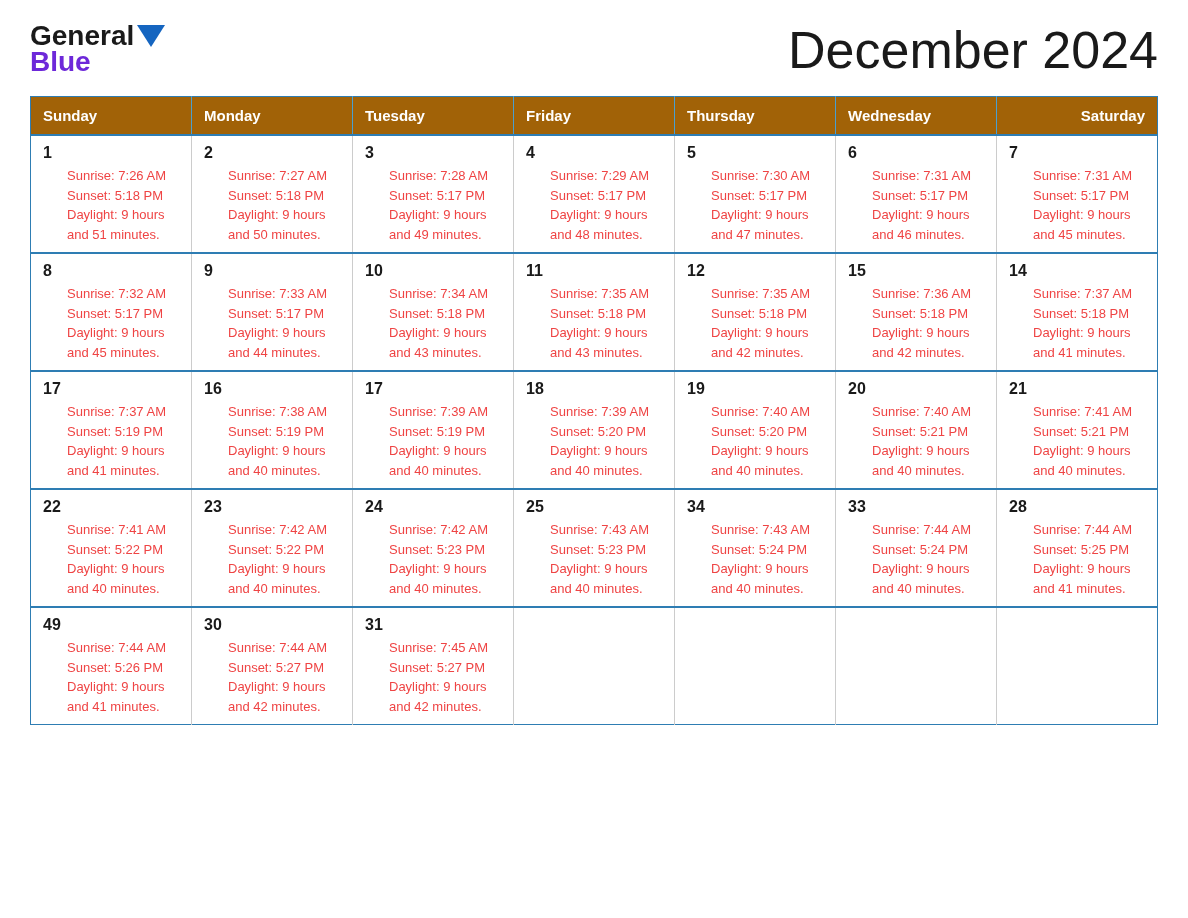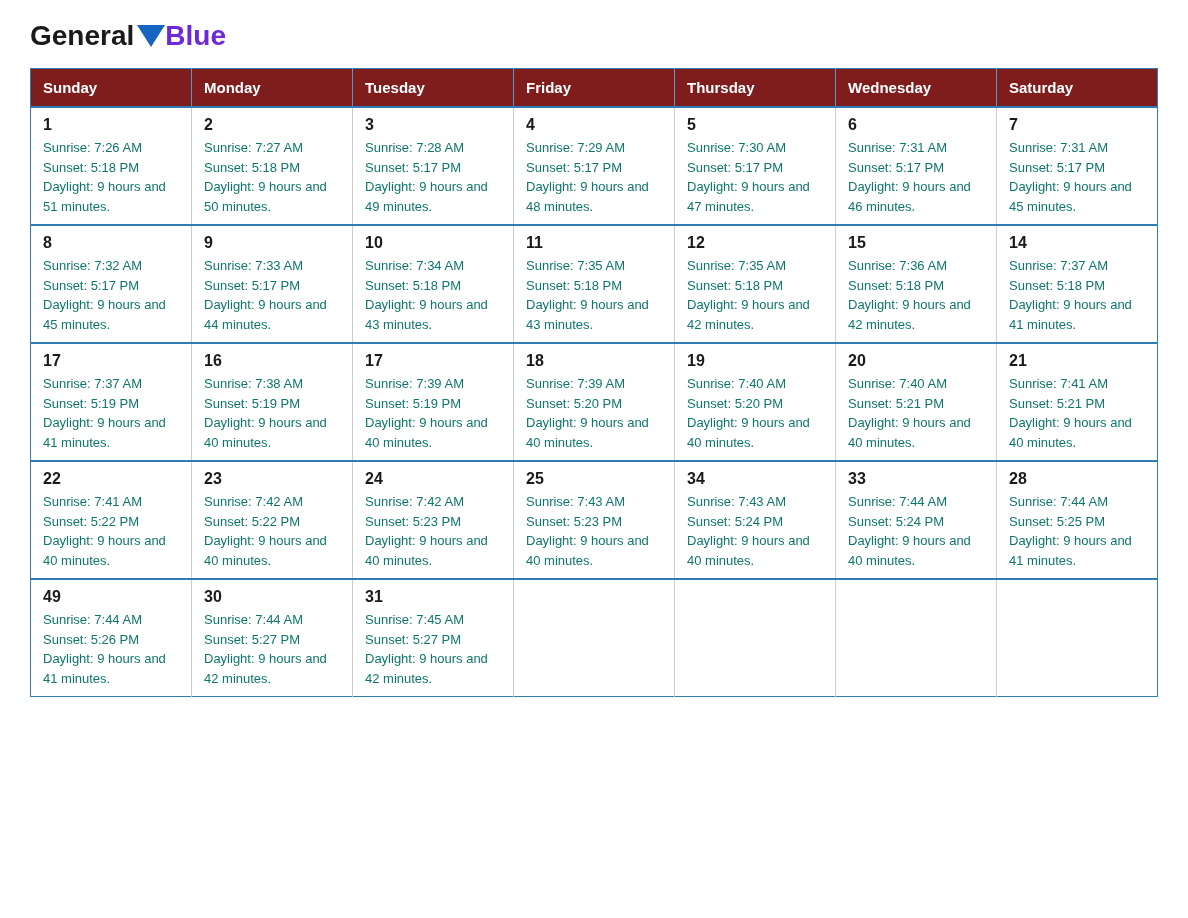--- a/index.html
+++ b/index.html
@@ -11,22 +11,22 @@
       padding: 20px 30px;
     }
     .header-area {
       display: flex;
       justify-content: space-between;
       align-items: flex-start;
       margin-bottom: 16px;
     }
     .logo {
       display: flex;
-      flex-direction: row;
-      align-items: flex-end;
+      flex-direction: column;
+      align-items: flex-start;
     }
     .logo-general {
       font-size: 28px;
       font-weight: bold;
       color: #1a1a1a;
       display: flex;
       align-items: center;
     }
     .logo-blue {
       font-size: 28px;
@@ -46,30 +46,31 @@
       font-size: 20px;
       color: #333;
       margin-top: 4px;
     }
     .calendar-table {
       width: 100%;
       border-collapse: collapse;
       border: 1px solid #2e7db3;
     }
     .calendar-table thead tr th {
-      background-color: #7f1d1d;
+      background-color: #a16207;
       color: #fff;
       font-size: 15px;
       font-weight: bold;
       padding: 10px 12px;
       text-align: left;
       border-right: 1px solid #4a9fd0;
     }
     .calendar-table thead tr th:last-child {
       border-right: none;
+      text-align: right;
     }
     .calendar-table tbody tr {
       border-top: 2px solid #2e7db3;
     }
     .calendar-table tbody tr td {
       vertical-align: top;
       padding: 8px 12px;
       font-size: 13px;
       color: #222;
       border-right: 1px solid #ccc;
@@ -82,40 +83,42 @@
     .day-number {
       font-size: 16px;
       font-weight: bold;
       color: #1a1a1a;
       display: block;
       margin-bottom: 4px;
     }
     .day-info {
       font-size: 13px;
       line-height: 1.5;
-      color: #0f766e;
+      color: #ef4444;
+      margin-left: 24px;
     }
     .empty-cell {
       background: #fff;
     }
   </style>
 </head>
 <body>
 
 <div class="header-area">
   <div class="logo">
     <div class="logo-general">
       <span>General</span>
       <svg width="28" height="22" viewBox="0 0 28 22" style="margin-left:3px;vertical-align:middle;">
         <polygon points="0,0 28,0 14,22" fill="#1565c0"></polygon>
       </svg>
     </div>
     <div class="logo-blue">Blue</div>
   </div>
   <div class="title-area">
+    <div class="month-title">December 2024</div>
   </div>
 </div>
 
 <table class="calendar-table">
   <thead>
     <tr>
     <th>Sunday</th>
         <th>Monday</th>
         <th>Tuesday</th>
         <th>Friday</th>

